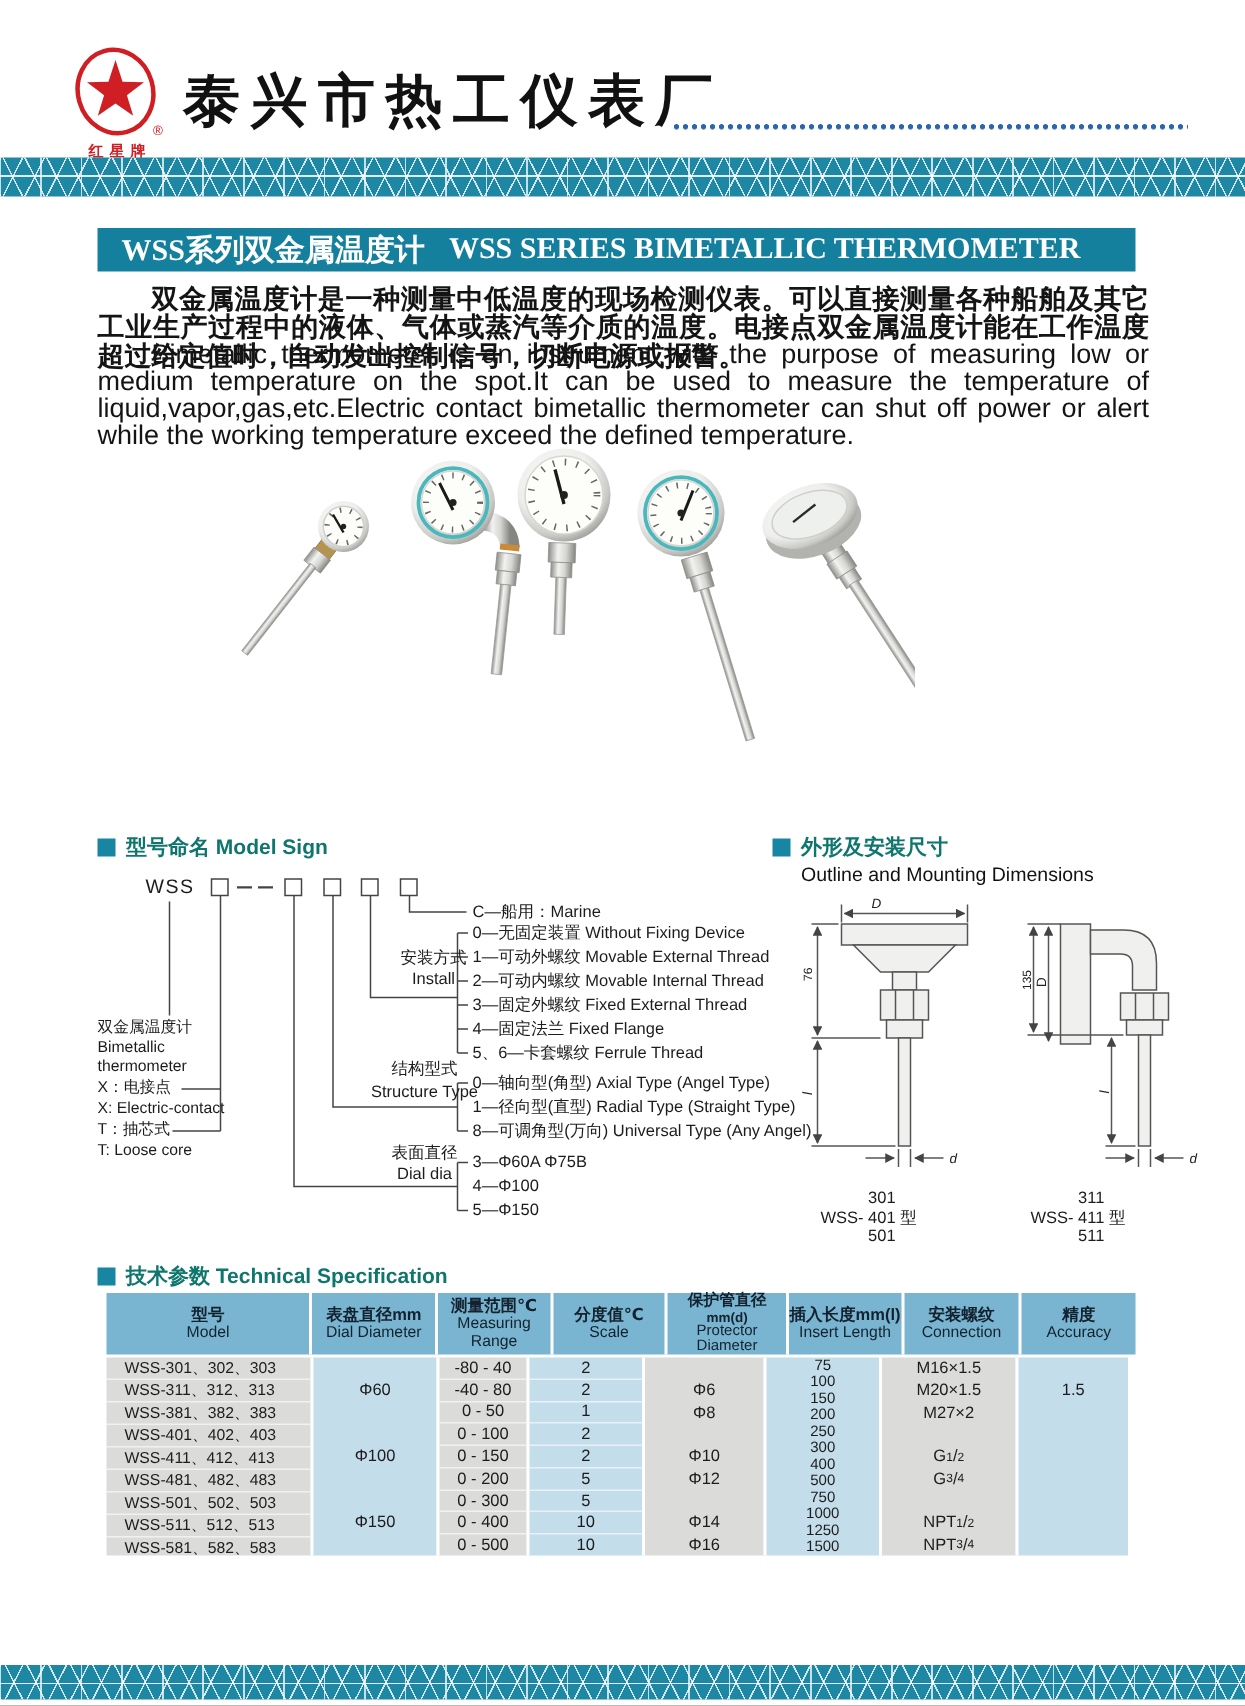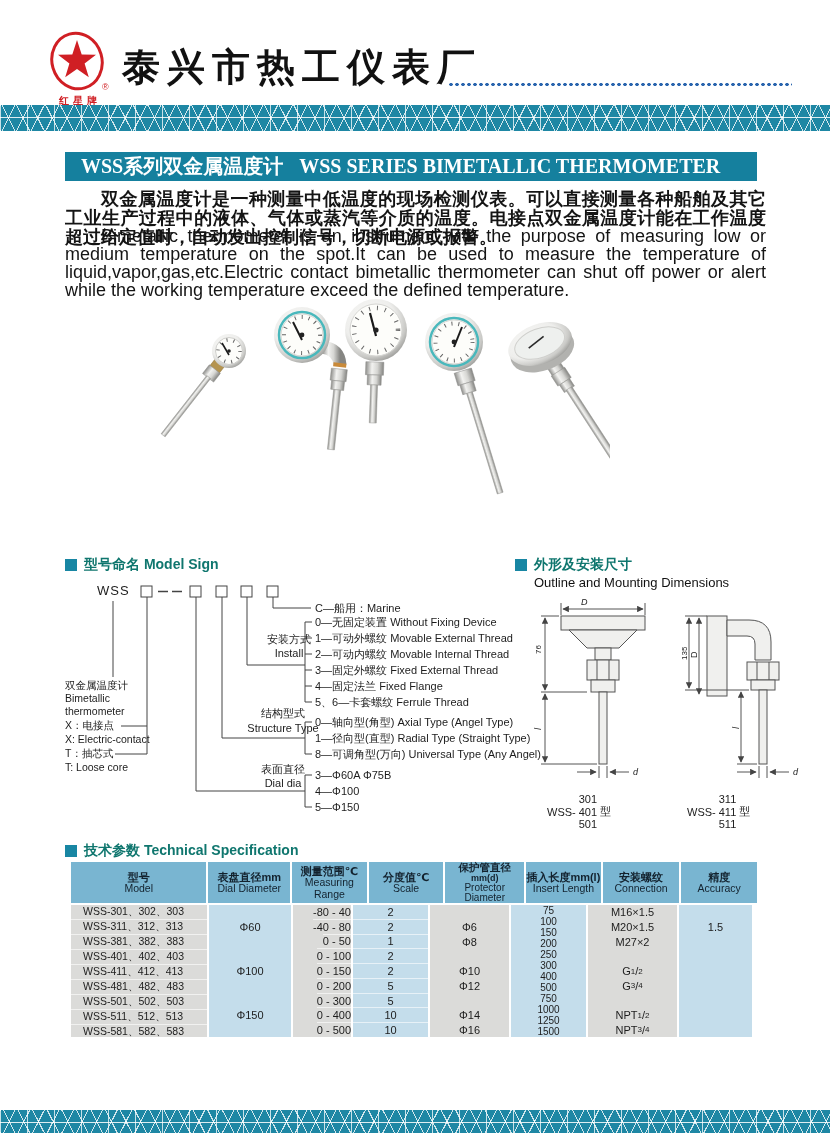--- a/index.html
+++ b/index.html
@@ -388,21 +388,21 @@
           <div class="slot model sep">WSS-481、482、483</div>
           <div class="slot model sep">WSS-501、502、503</div>
           <div class="slot model sep">WSS-511、512、513</div>
           <div class="slot model sep">WSS-581、582、583</div>
         </div>
         <div class="t-col b" style="width: 84px;">
           <div class="grp-cell">Φ60</div>
           <div class="grp-cell">Φ100</div>
           <div class="grp-cell">Φ150</div>
         </div>
-        <div class="t-col g" style="width: 60px; align-items: flex-end;">
+        <div class="t-col g" style="width: 60px;">
           <div class="slot">-80 - 40</div>
           <div class="slot sep">-40 - 80</div>
           <div class="slot sep">0 - 50</div>
           <div class="slot sep">0 - 100</div>
           <div class="slot sep">0 - 150</div>
           <div class="slot sep">0 - 200</div>
           <div class="slot sep">0 - 300</div>
           <div class="slot sep">0 - 400</div>
           <div class="slot sep">0 - 500</div>
         </div>

